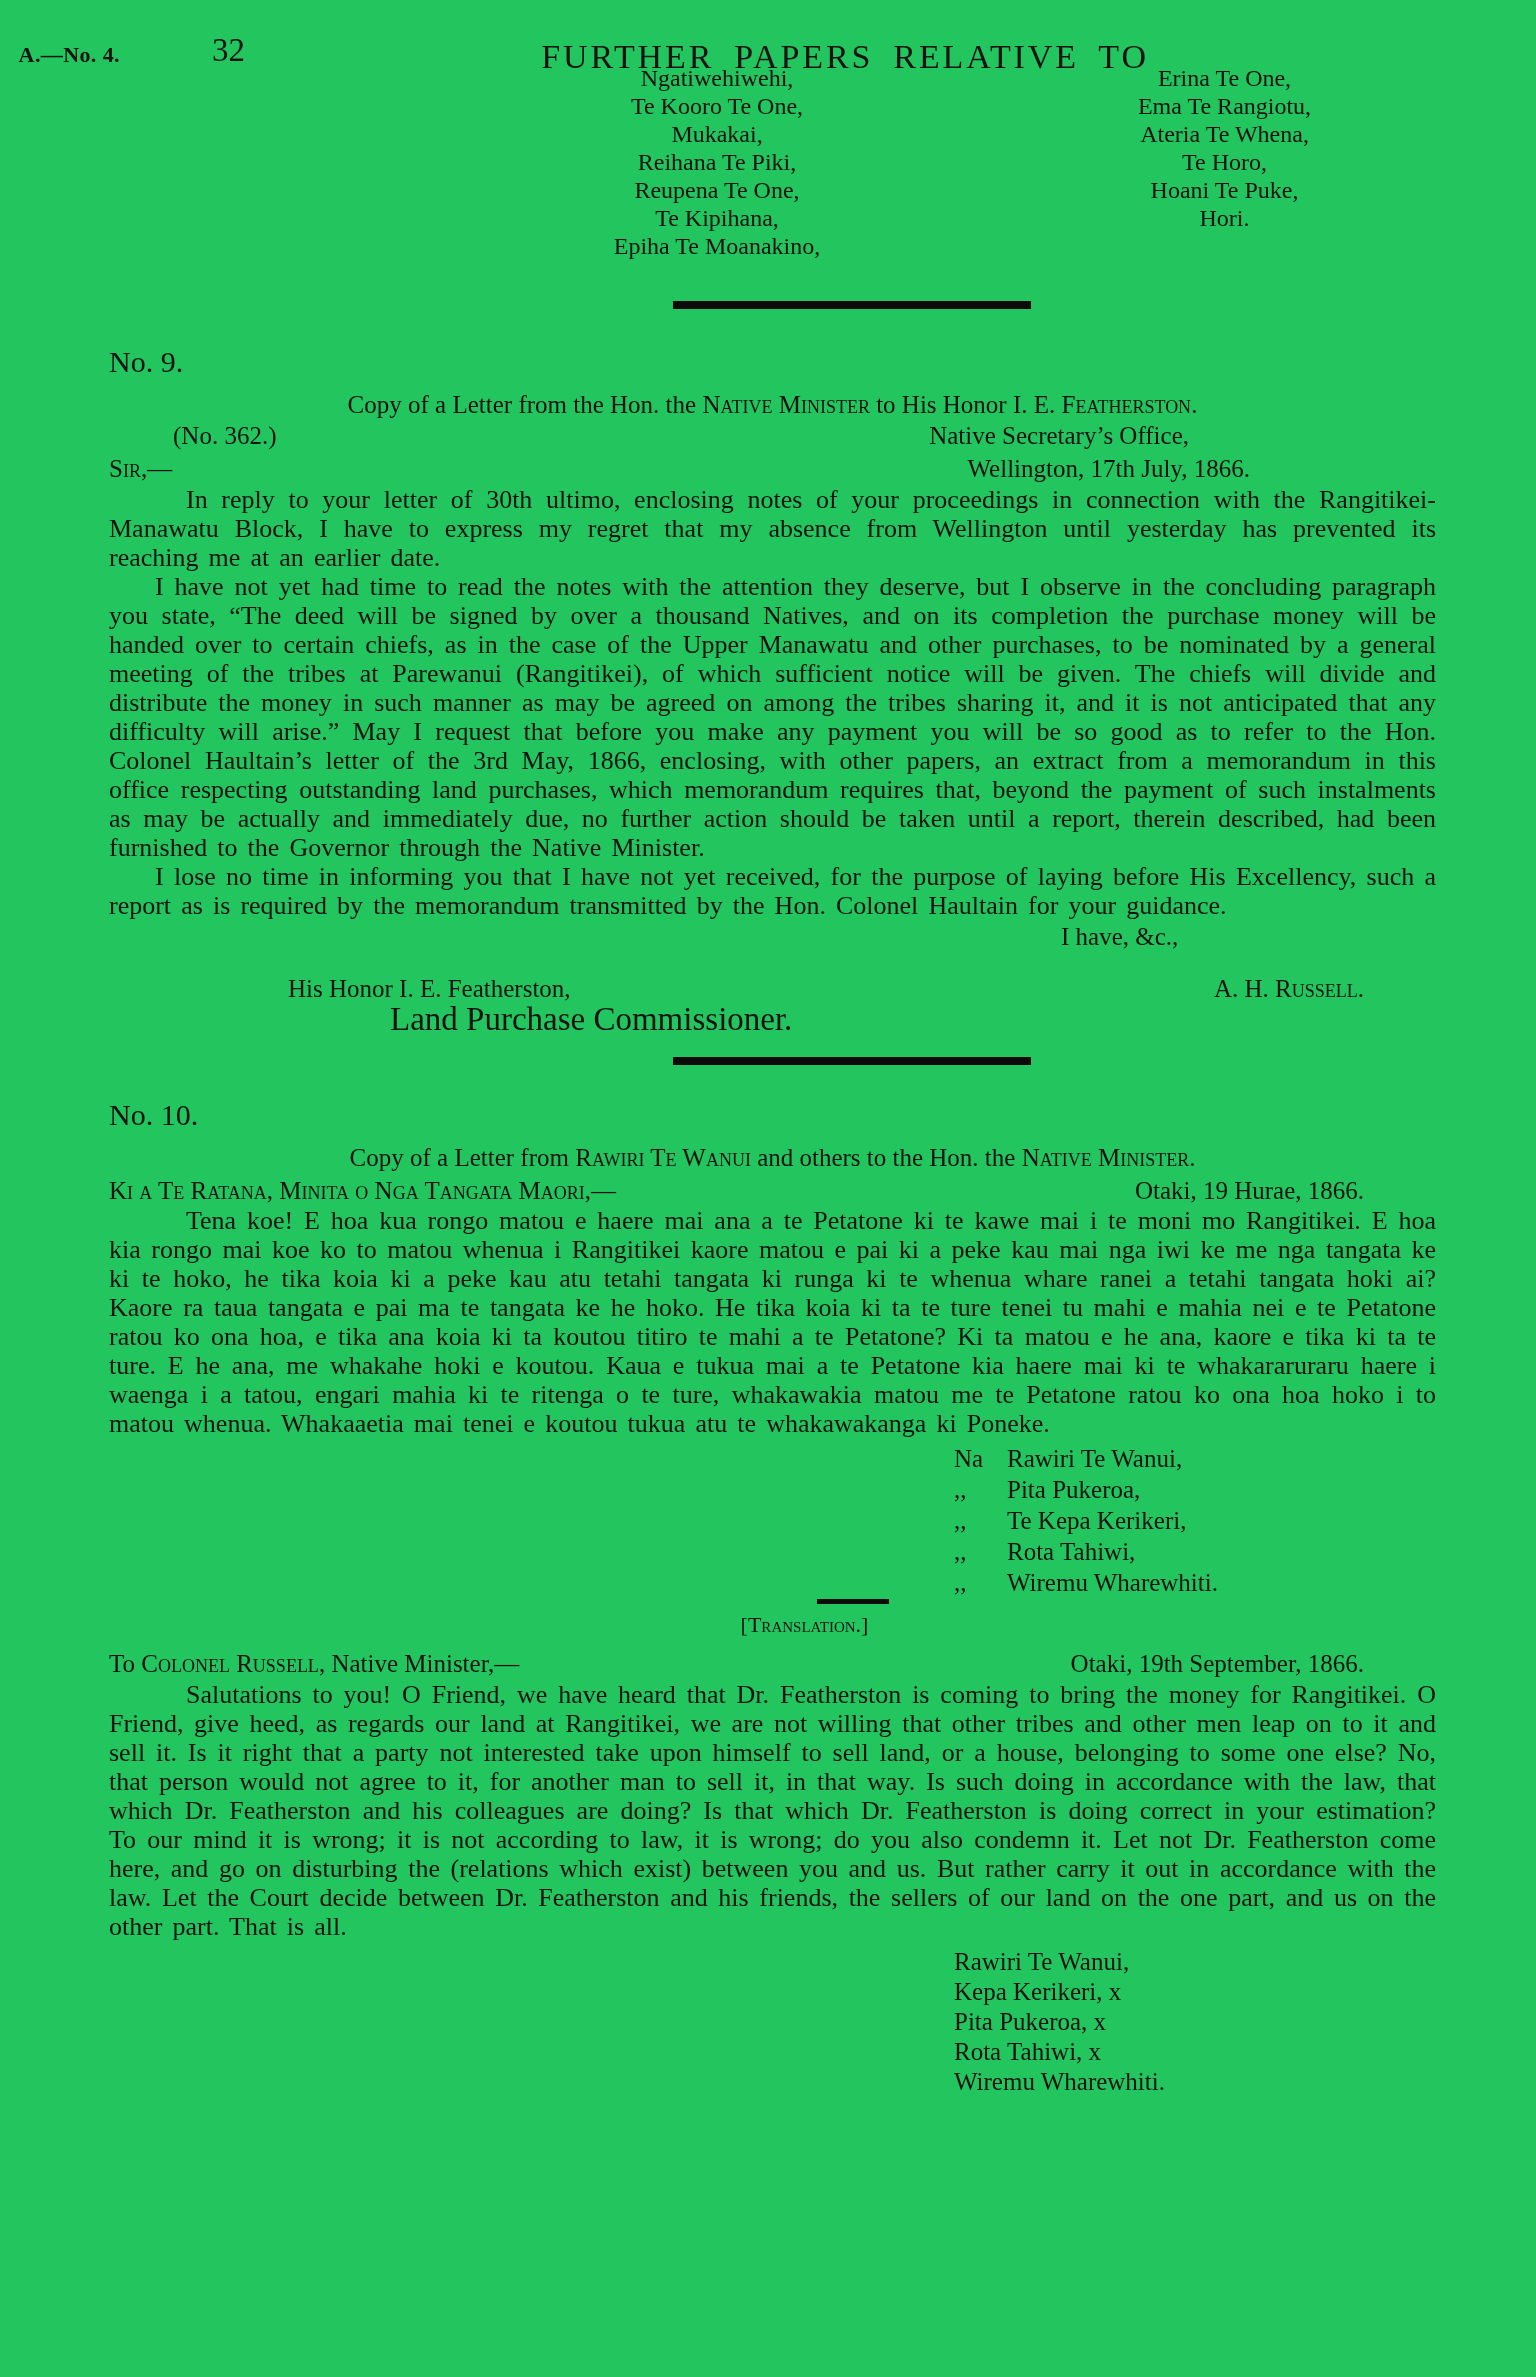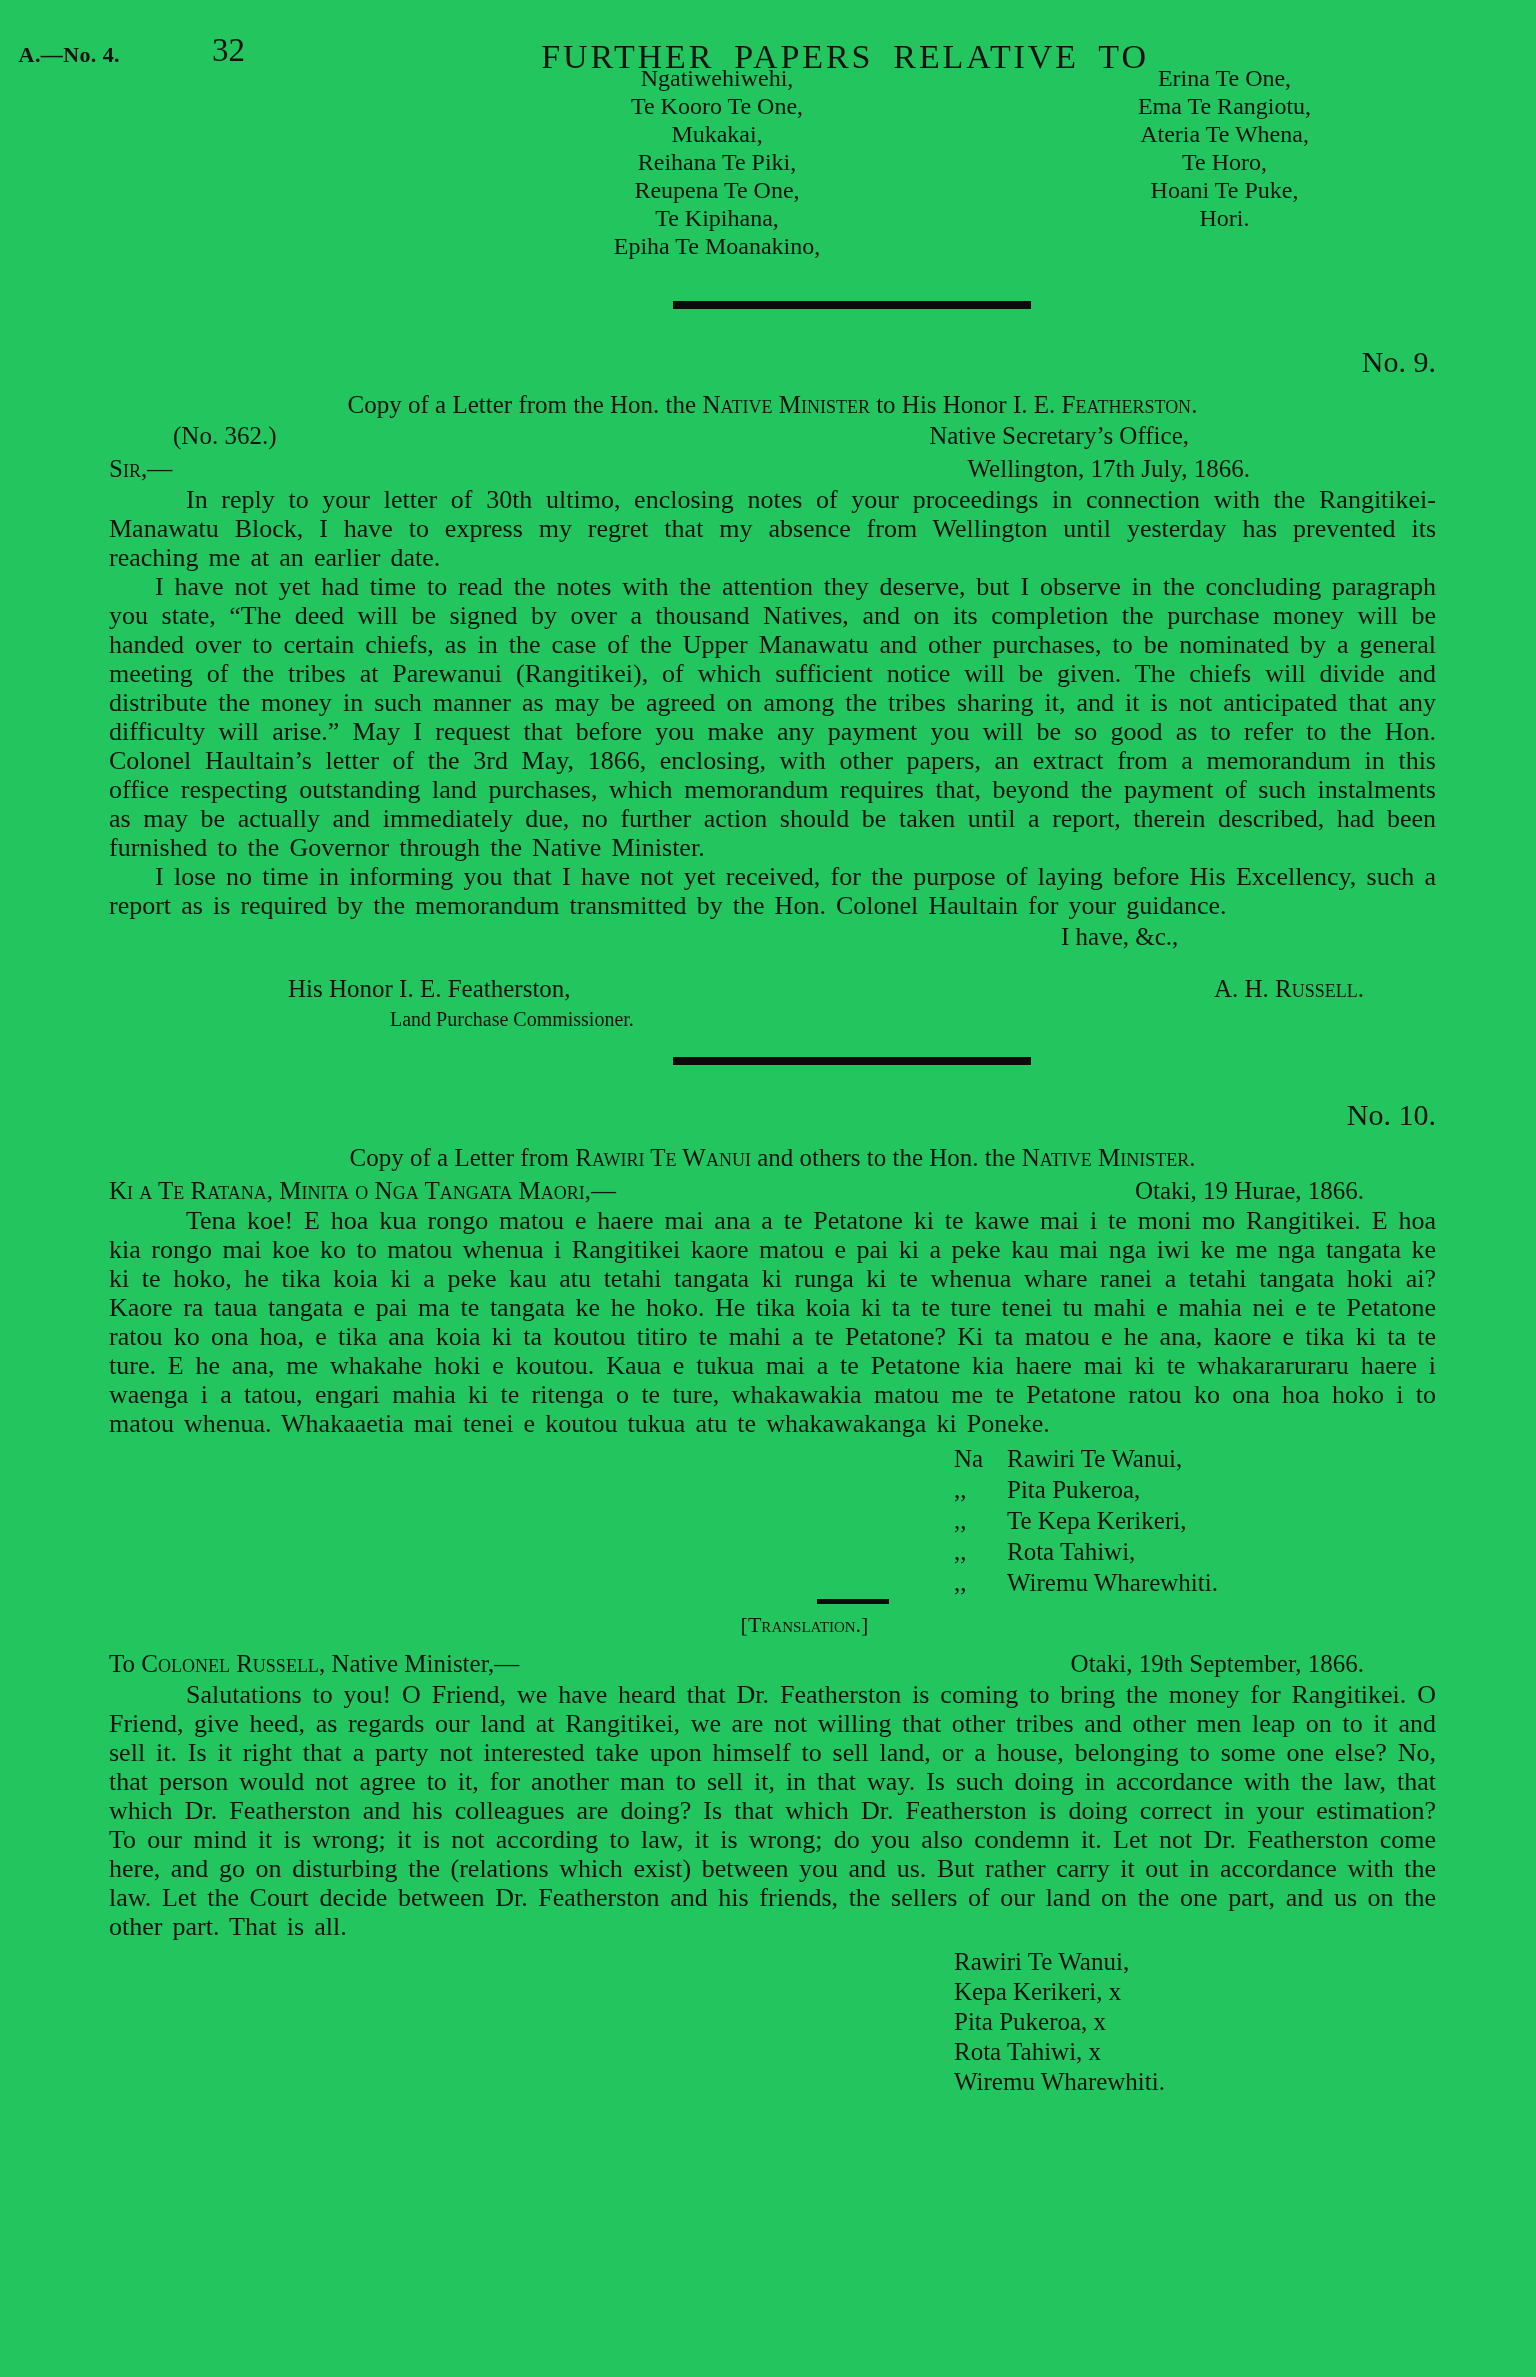--- a/index.html
+++ b/index.html
@@ -21,42 +21,42 @@
   .names{display:flex;margin-top:64px;font-size:24px;line-height:28px;text-align:center;}
   .names-col-left{margin-left:312px;width:602px;}
   .names-col-right{width:430px;}
   .names div{white-space:nowrap;}
   
   .rule-thick{width:358px;height:7.9px;background:#0b0b0b;margin-left:564px;}
   .rule-thick-1{margin-top:41px;}
   .rule-thick-2{margin-top:21.5px;}
   .rule-short{width:72px;height:5px;background:#0b0b0b;margin-left:708px;margin-top:1.4px;}
   
-  .letter-heading{text-align:right;font-size:30px;line-height:34px;}
+  .letter-heading{text-align:left;font-size:30px;line-height:34px;}
   .h9{margin-top:36px;}
   .h10{margin-top:33px;}
   .subject-line{text-align:center;font-size:25px;line-height:31.5px;margin-top:10px;}
   .sc{font-variant:small-caps;}
   
   .meta-row{display:flex;font-size:25px;line-height:31.5px;}
   .ref-no{margin-left:64px;}
   .office{margin-left:auto;margin-right:247px;}
   .dateline9{margin-left:auto;margin-right:186px;}
   .dateline-right{margin-left:auto;margin-right:72px;}
   .row-tight{margin-top:1.4px;}
   
   .para{font-size:26px;line-height:29px;text-align:justify;word-spacing:3.6px;}
   .indent-deep{text-indent:77px;}
   .indent-std{text-indent:46px;}
   
   .valediction{margin-left:952px;font-size:25px;line-height:31.5px;margin-top:1.4px;}
   .addr-row{display:flex;font-size:25px;line-height:31.5px;margin-top:20px;}
   .addr-name{margin-left:179px;}
   .signature9{margin-left:auto;margin-right:72px;}
-  .addr-title{margin-left:281px;font-size:20px;line-height:31.5px;}
+  .addr-title{margin-left:281px;font-size:33px;line-height:31.5px;}
   
   .sig-block{margin-left:845px;margin-top:4.3px;font-size:25px;line-height:31px;}
   .sig-prefix{display:inline-block;width:53px;}
   .translation-label{text-align:center;font-size:22px;line-height:27px;margin-top:7.2px;padding-left:64px;}
   .trans-meta{margin-top:10px;}
   .trans-sigs{margin-left:845px;margin-top:5.7px;font-size:25px;line-height:30px;}
 </style>
 </head>
 <body>
 

